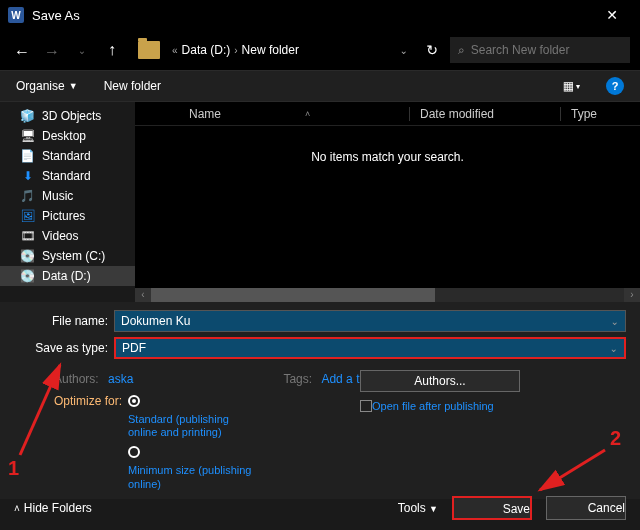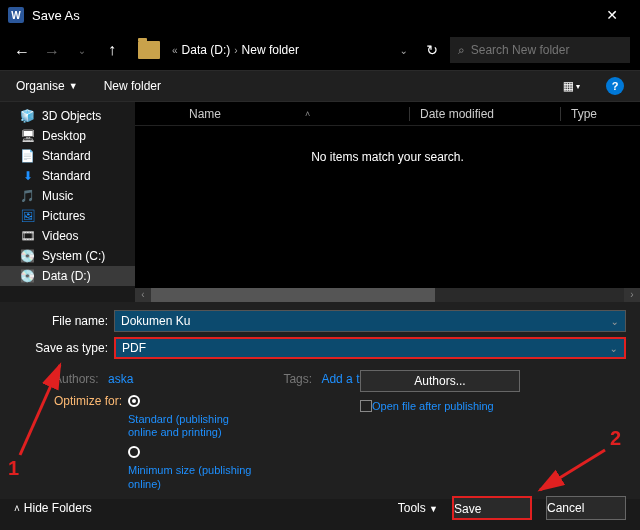--- a/index.html
+++ b/index.html
@@ -54,21 +54,21 @@
   .radio { width: 12px; height: 12px; border: 2px solid #fff; border-radius: 50%; display: flex; align-items: center; justify-content: center; margin-top: 1px; flex-shrink: 0; }
   .radio.on::after { content: ""; width: 4px; height: 4px; border-radius: 50%; background: #fff; }
   .right-opts { position: absolute; left: 360px; top: 370px; display: flex; flex-direction: column; gap: 8px; }
   .options-btn { width: 160px; height: 22px; background: #2a2a2a; border: 1px solid #666; color: #fff; text-align: center; line-height: 20px; font-size: 12px; }
   .checkbox-row { display: flex; align-items: center; color: #1e90ff; font-size: 11px; }
   .chk { width: 12px; height: 12px; border: 1px solid #888; }
   .footer { position: absolute; bottom: 10px; left: 14px; right: 14px; display: flex; align-items: center; justify-content: space-between; }
   .hide-folders { display: flex; align-items: center; gap: 4px; color: #fff; font-size: 12px; }
   .footer-right { display: flex; align-items: center; gap: 14px; }
   .tools { color: #fff; font-size: 12px; }
-  .btn { width: 80px; height: 24px; background: #2a2a2a; border: 1px solid #666; color: #fff; text-align: left; line-height: 22px; font-size: 12px; }
+  .btn { width: 80px; height: 24px; background: #2a2a2a; border: 1px solid #666; color: #fff; text-align: right; line-height: 22px; font-size: 12px; }
   .btn.save { border: 2px solid #e02020; }
   svg.ann { position: absolute; top: 0; left: 0; pointer-events: none; }
 </style>
 </head>
 <body>
 
 <div class="titlebar">
   <div class="titlebar-left">
     <div class="word-icon">W</div>
     <div class="title">Save As</div>

